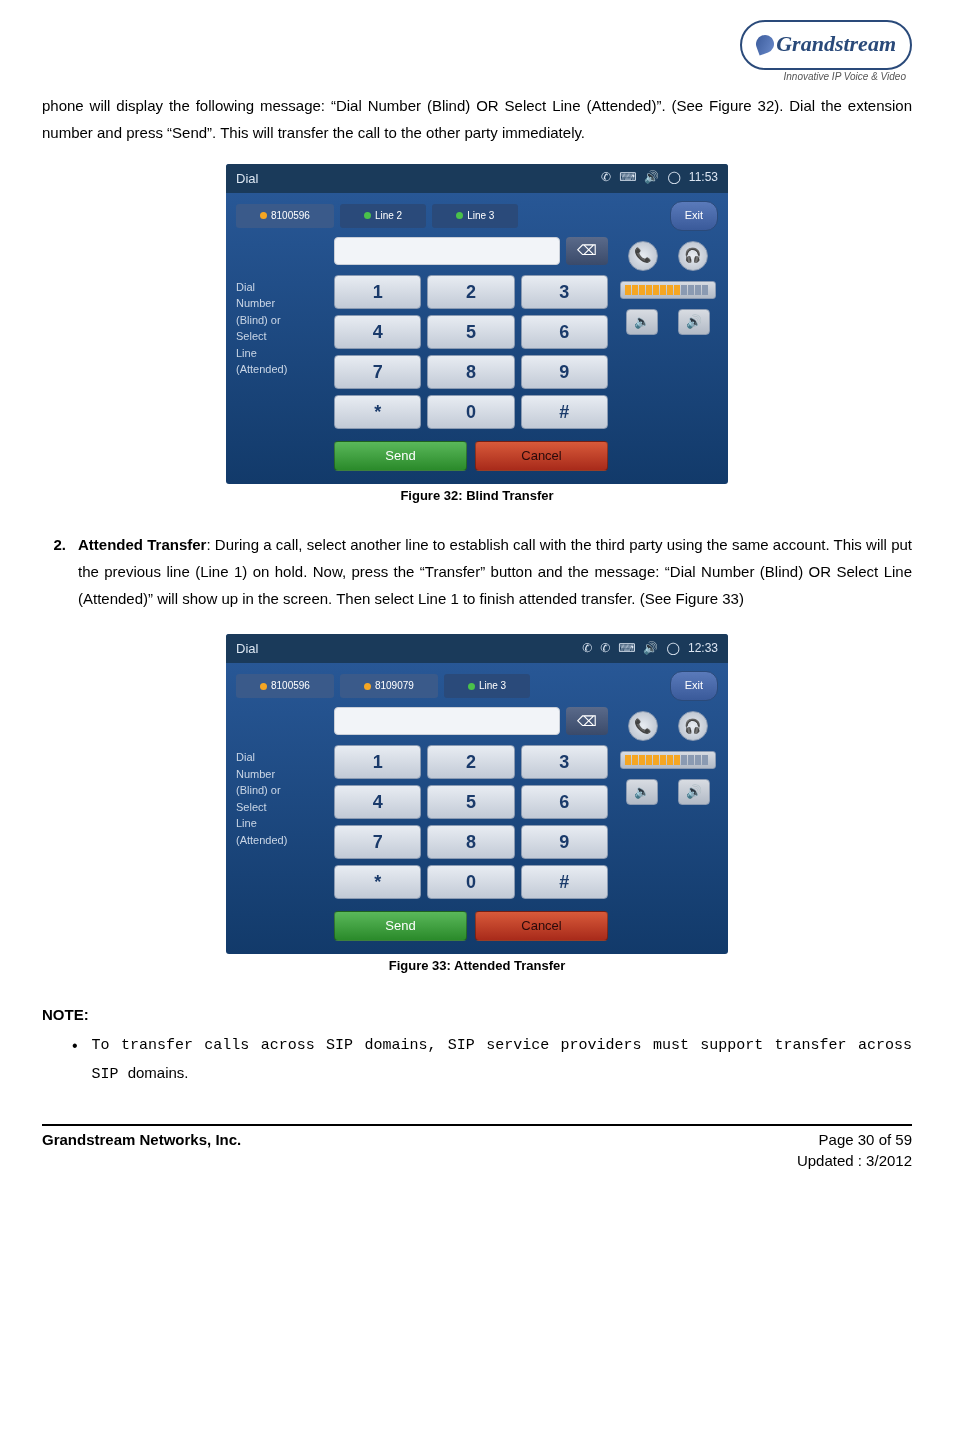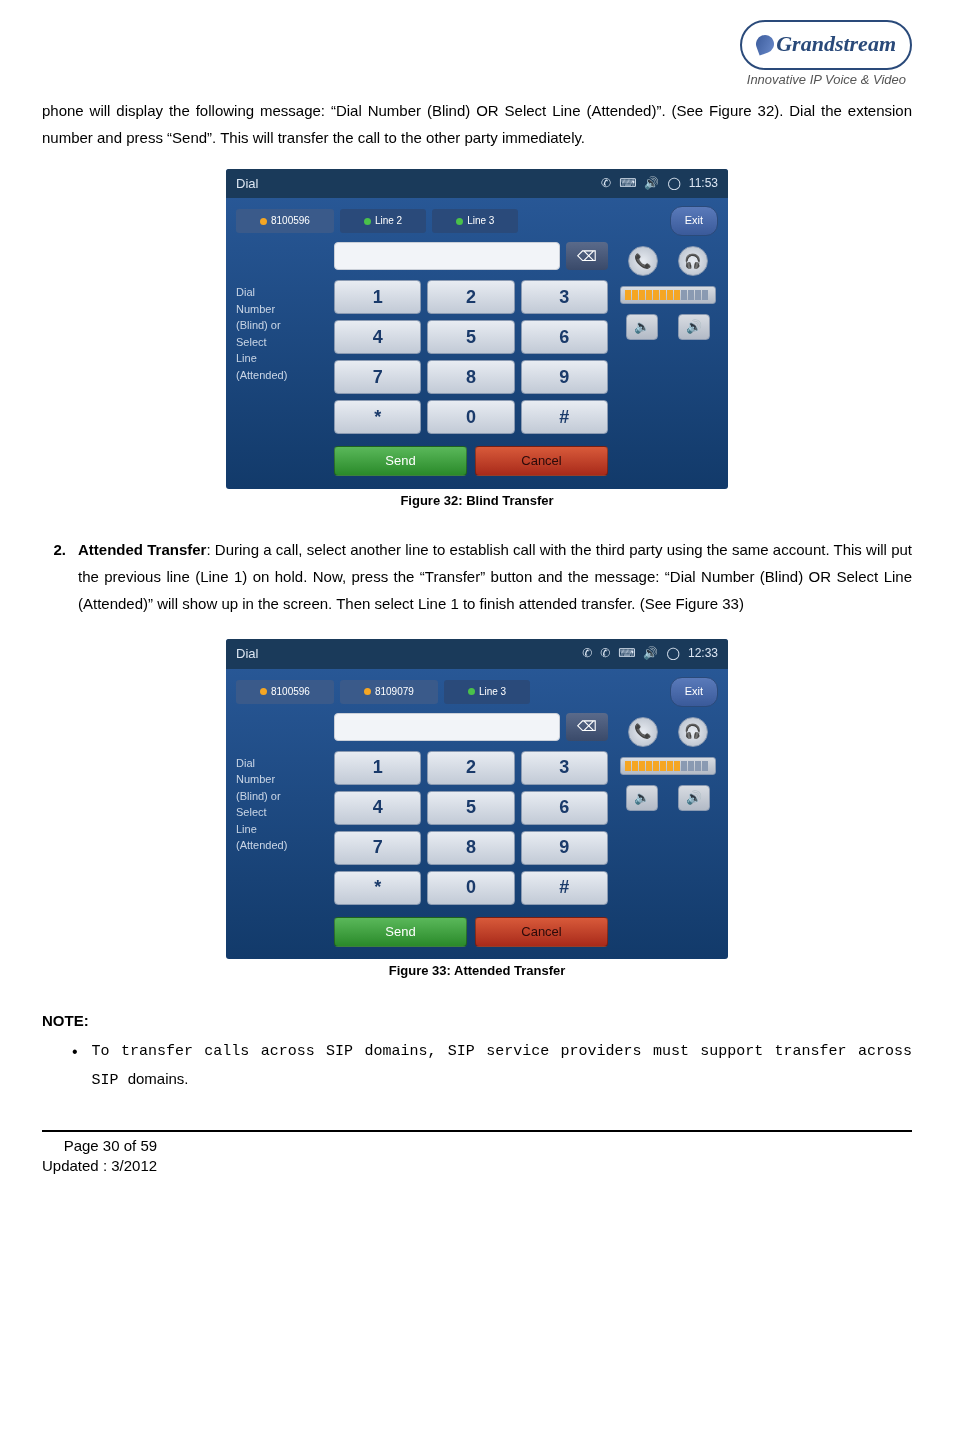--- a/index.html
+++ b/index.html
@@ -28,21 +28,21 @@
   }
   .logo .glyph {
     display:inline-block;
     width:18px;height:18px;
     background: linear-gradient(135deg,#3a5a9a,#6a8aca);
     border-radius:50% 50% 50% 0;
     transform: rotate(-20deg);
     margin-right:2px;
     vertical-align:-2px;
   }
-  .tagline { font-size:13px; font-style:italic; color:#555; text-align:right; margin-top:-2px; margin-right:6px;}
+  .tagline { font-size:10px; font-style:italic; color:#555; text-align:right; margin-top:-2px; margin-right:6px;}
   .para { text-align: justify; margin: 6px 0 18px 0; }
   .figure-caption { text-align: center; font-weight: bold; font-size: 13px; margin: 0 0 24px 0; }
   .list-row { display:flex; gap:12px; margin-top:8px;}
   .list-num { font-weight:bold; min-width:24px; text-align:right;}
   .list-body { flex:1; text-align:justify;}
   .note-head { font-weight:bold; margin-top:22px;}
   .note-list { margin:4px 0 0 30px;}
   .note-item { display:flex; gap:14px; font-family: "Courier New", monospace; font-size:15px; text-align:justify;}
   .note-item .dot { font-family: Arial; font-size:16px;}
   .note-item .txt { flex:1;}
@@ -364,17 +364,18 @@
 <div class="note-head">NOTE:</div>
 <div class="note-list">
   <div class="note-item">
     <span class="dot">•</span>
     <span class="txt"><span>To transfer calls across SIP domains, SIP service providers must support transfer across SIP </span><span class="roman">domains.</span></span>
   </div>
 </div>
 
 <hr class="hr">
 <div class="footer">
+  <div class="col c1">Grandstream Networks, Inc.</div>
   <div class="col c3">
     <div>Page 30 of 59</div>
     <div>Updated : 3/2012</div>
   </div>
 </div>
 
 </body></html>

